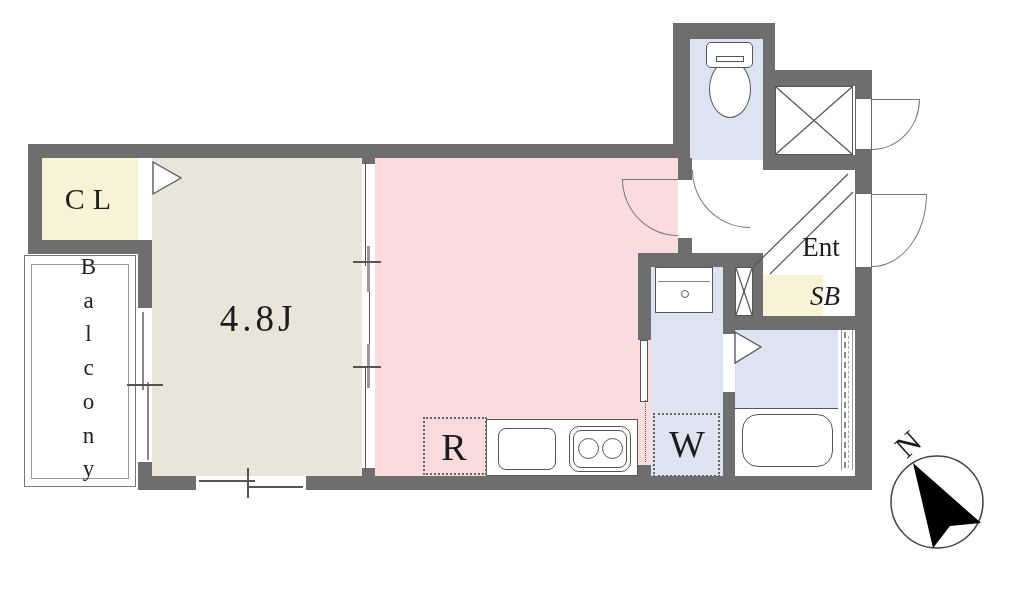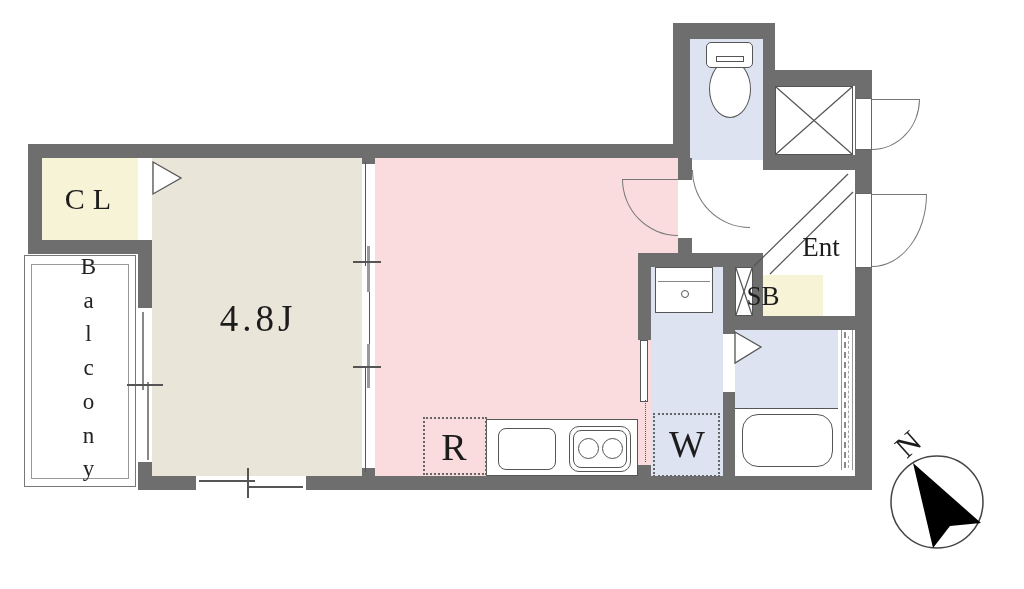--- a/index.html
+++ b/index.html
@@ -143,17 +143,17 @@
     <g>
       <circle cx="937" cy="502" r="46" fill="none" stroke="#444" stroke-width="1.5"></circle>
       <polygon points="913,463 981,523 950,526 933,548" fill="#000000"></polygon>
     </g>
   </svg>
 
   <div class="lbl" style="left:92px;top:199px;font-size:30px;letter-spacing:8px;">CL</div>
   <div class="lbl" style="left:258px;top:318px;font-size:37px;letter-spacing:4px;">4.8J</div>
   <div class="lbl" style="left:454px;top:447px;font-size:38px;">R</div>
   <div class="lbl" style="left:687px;top:444px;font-size:38px;">W</div>
-  <div class="lbl" style="left:763px;top:296px;font-size:27px;">SB</div>
+  <div class="lbl" style="left:825px;top:296px;font-size:27px;font-style:italic;">SB</div>
   <div class="lbl" style="left:821px;top:247px;font-size:27px;">Ent</div>
   <div class="lbl" style="left:908px;top:444px;font-size:31px;transform:translate(-50%,-50%) rotate(-42deg);">N</div>
 
 </div>
 
 </body></html>

